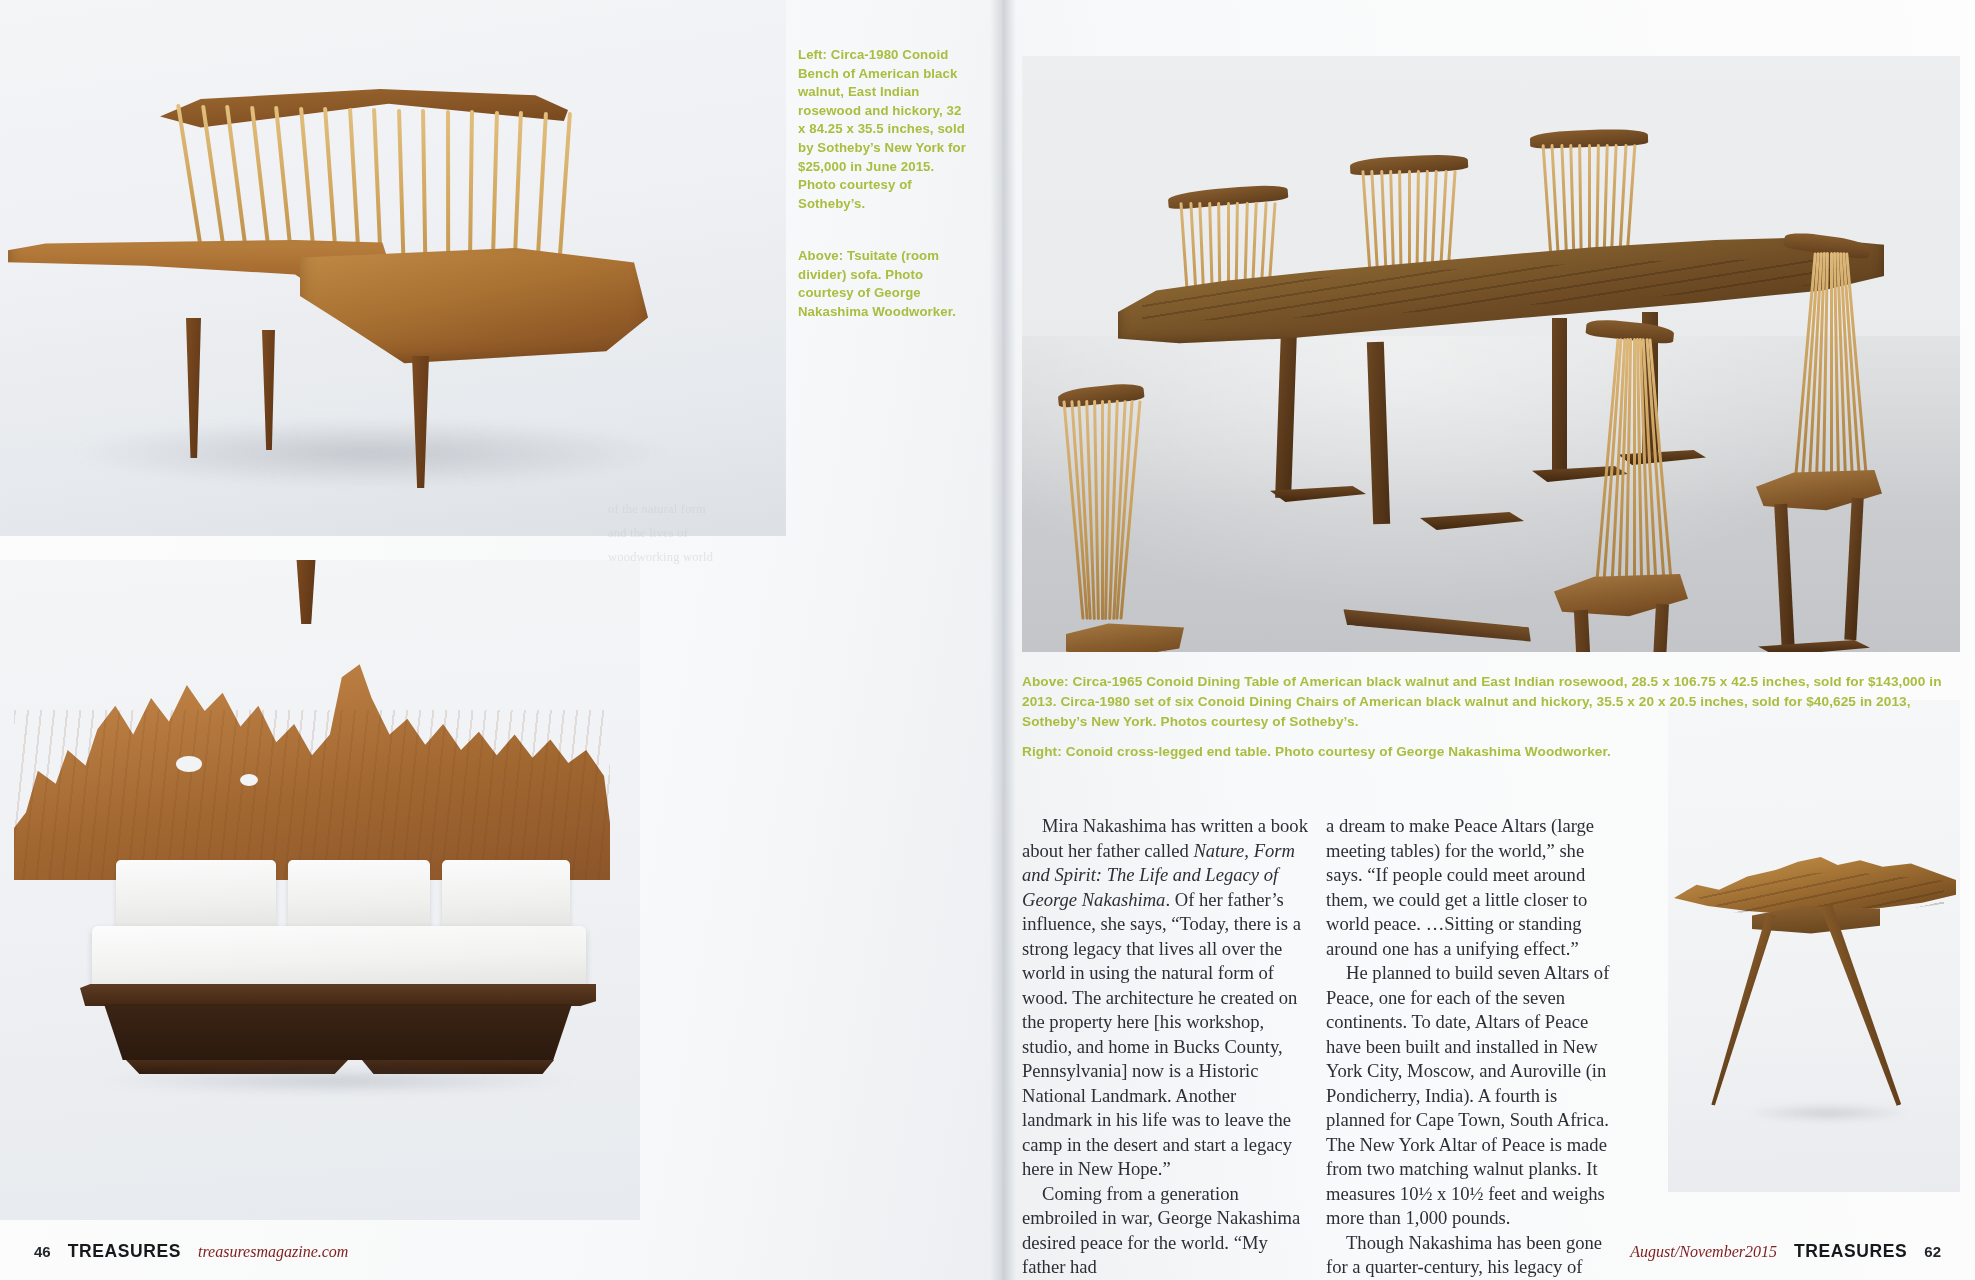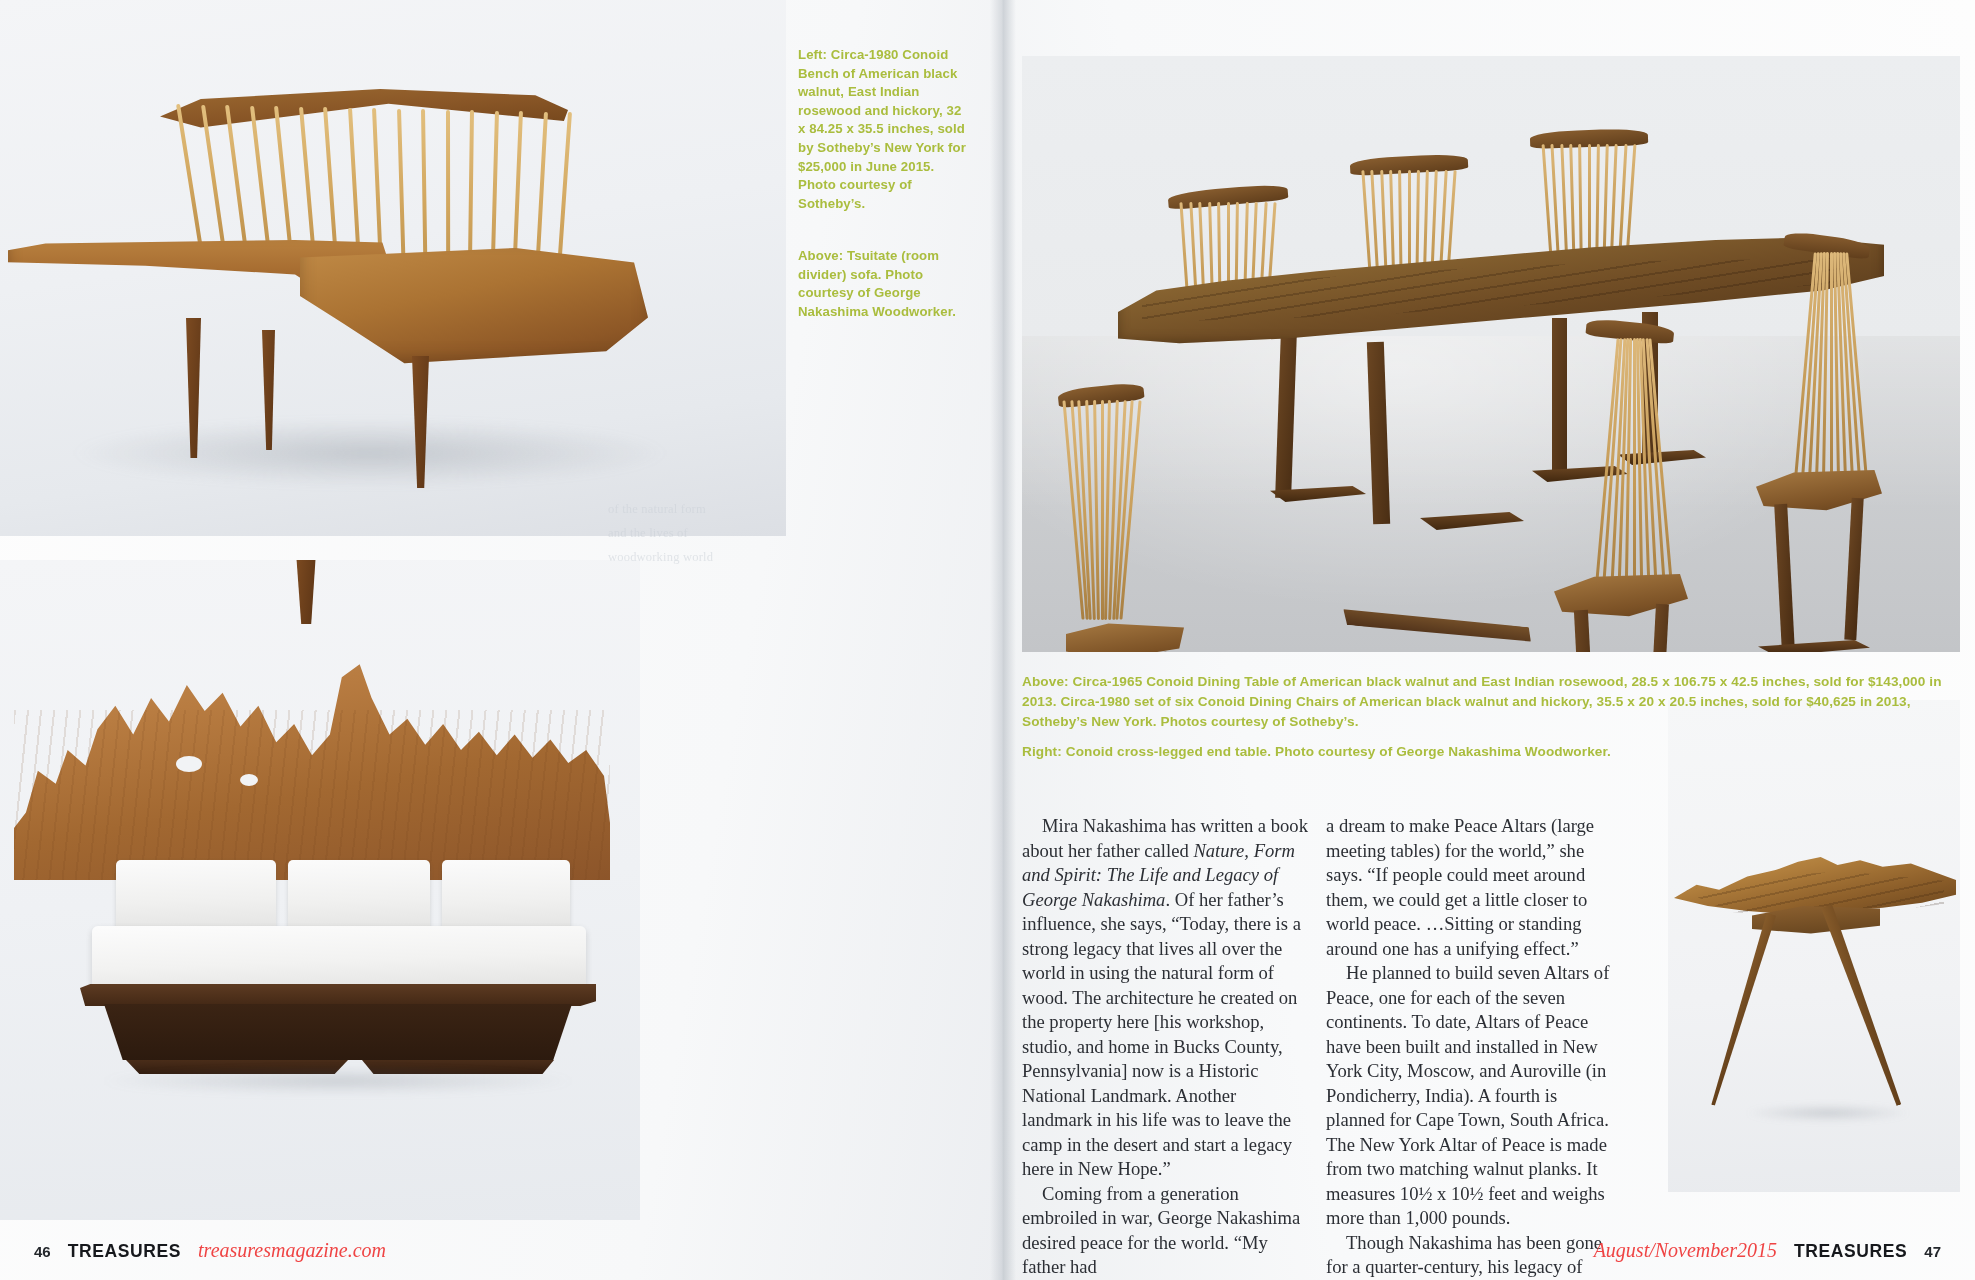--- a/index.html
+++ b/index.html
@@ -171,21 +171,21 @@
   .col p.ind{text-indent:20px;}
   .col i{font-style:italic;}
 
   
   .footer{position:absolute;bottom:18px;display:flex;align-items:baseline;gap:17px;}
   #footer-left{left:34px;}
   #footer-right{right:34px;}
   .folio{font-family:"Liberation Sans",sans-serif;font-weight:700;font-size:15px;color:#23262b;}
   .magname{font-family:"Liberation Sans",sans-serif;font-weight:700;font-size:17.5px;
     letter-spacing:.6px;color:#16181c;}
-  .url,.issue{font-family:"Liberation Serif",serif;font-style:italic;font-size:20px;color:#ef4444;}
+  .url,.issue{font-family:"Liberation Serif",serif;font-style:italic;font-size:16px;color:#7f1d1d;}
 </style>
 </head>
 <body>
 
 <div class="spread">
 
   <div class="page-left"></div>
   <div class="page-right"></div>
 
   <div class="photo" id="photo-bench">
@@ -417,16 +417,16 @@
 
   <div class="footer" id="footer-left">
     <span class="folio">46</span>
     <span class="magname">TREASURES</span>
     <span class="url">treasuresmagazine.com</span>
   </div>
 
   <div class="footer" id="footer-right">
     <span class="issue">August/November2015</span>
     <span class="magname">TREASURES</span>
-    <span class="folio">47</span>
+    <span class="folio">62</span>
   </div>
 
 </div>
 
 </body></html>

